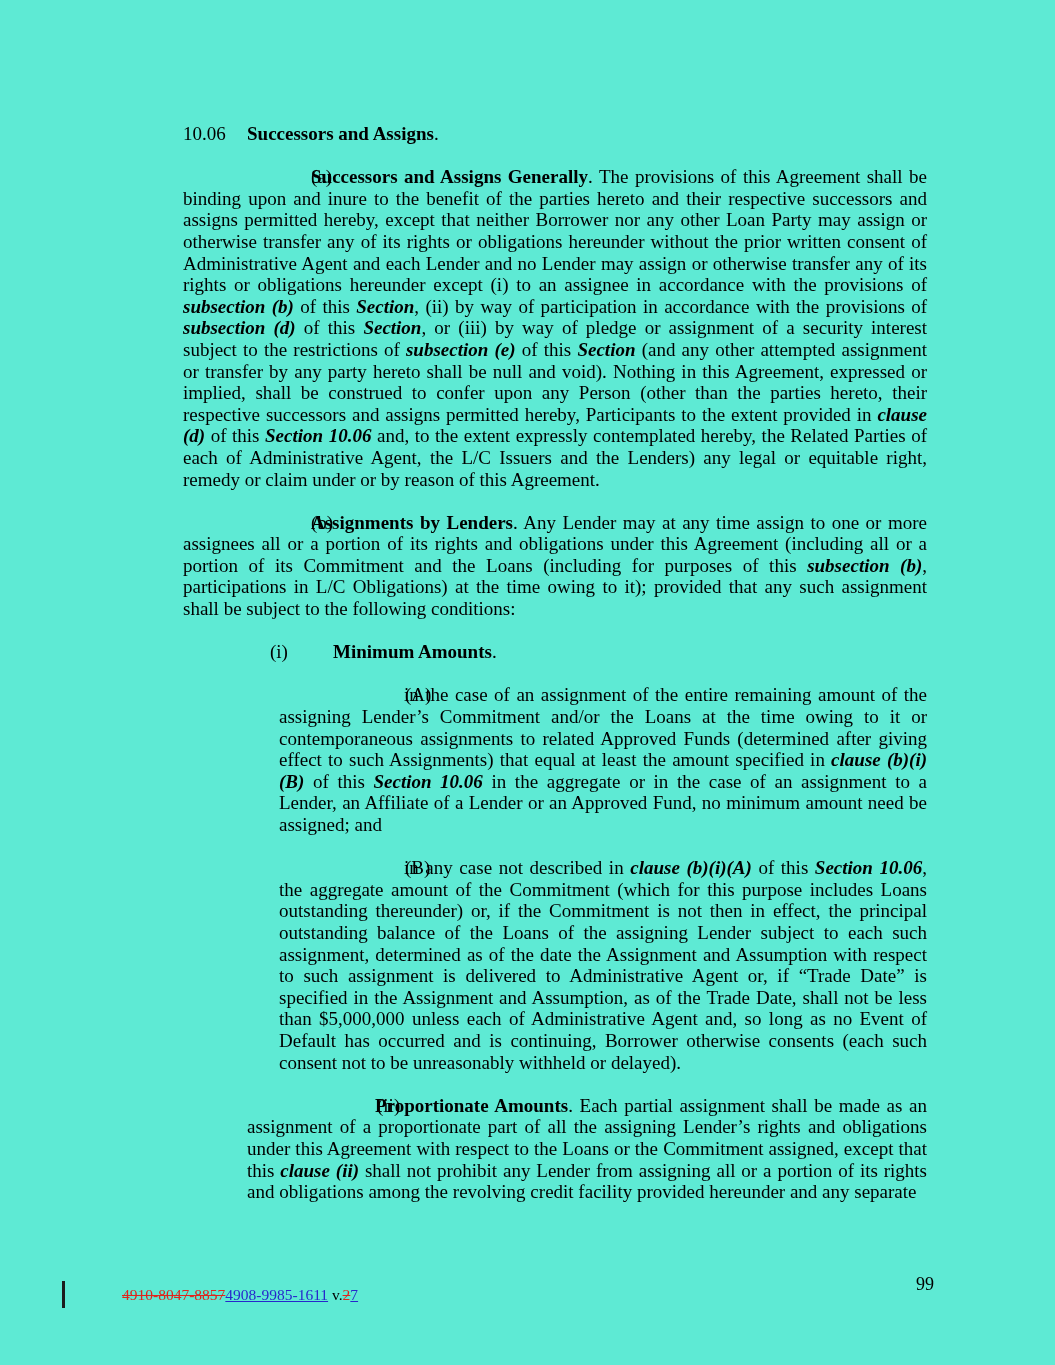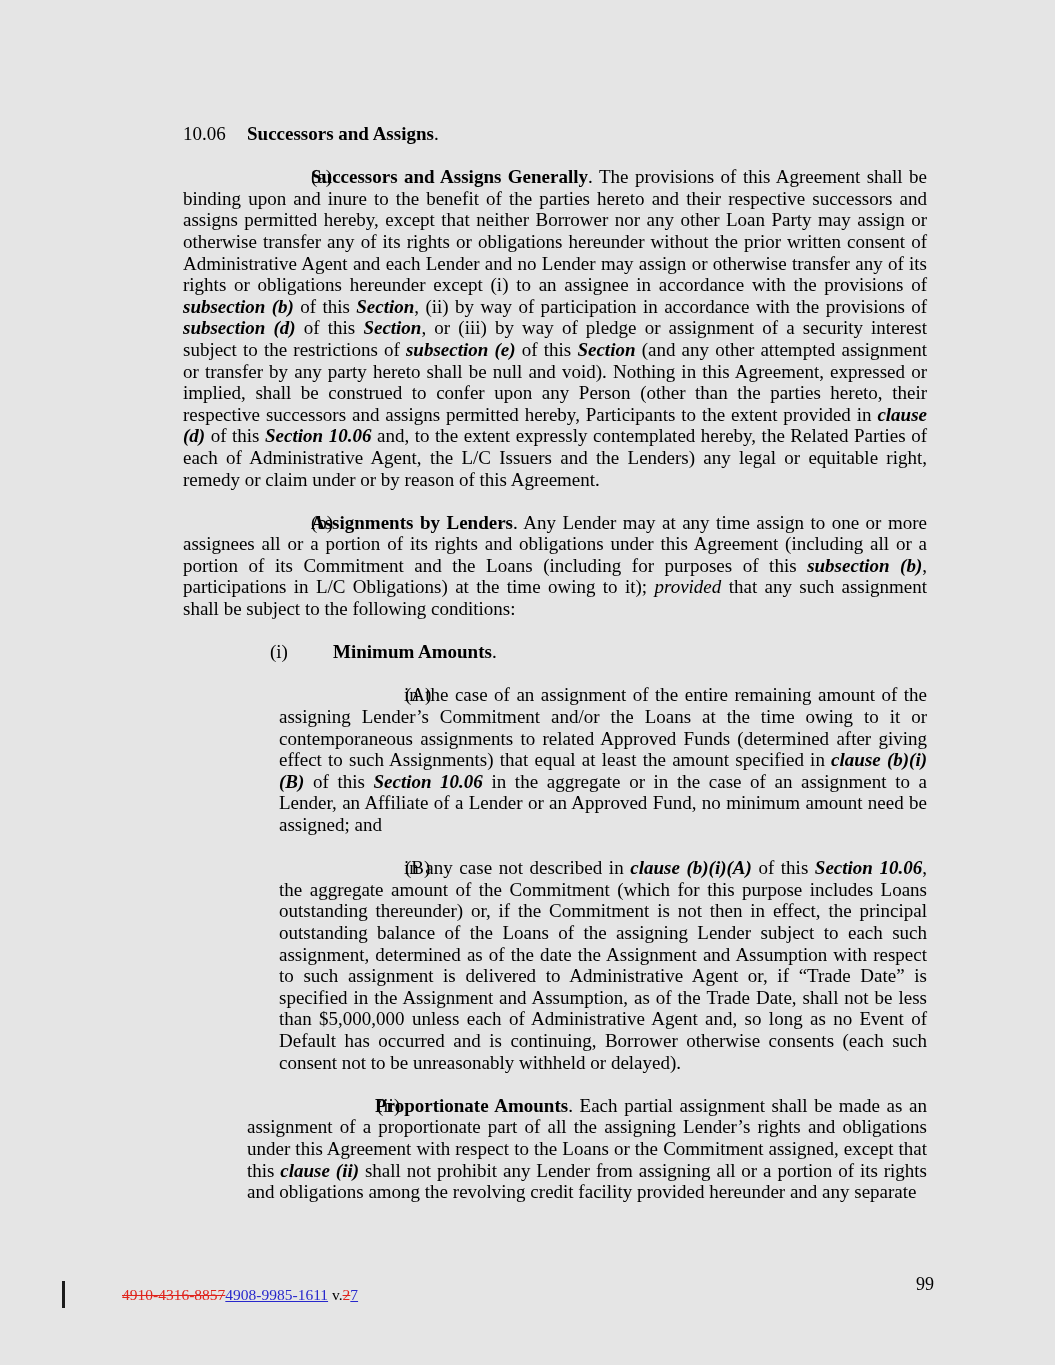--- a/index.html
+++ b/index.html
@@ -6,38 +6,38 @@
   html, body { background: #ffffff; }
   body {
     width: 1055px; height: 1365px;
     position: relative;
     font-family: "Liberation Serif", "DejaVu Serif", serif;
     color: #000000;
     overflow: hidden;
   }
   .page {
     position: absolute; inset: 0;
-    background: #e5e5e5;
+    background: #5eead4;
   }
   .content {
     position: absolute;
     left: 183px; top: 123px;
     width: 744px;
     font-size: 19px;
     line-height: 21.6px;
   }
   .para {
     text-align: justify;
     margin-bottom: 21.6px;
   }
   .para:last-child { margin-bottom: 0; }
   .seg-label { display: inline-block; font-weight: normal; }
   .seg-bold { font-weight: bold; }
   .seg-bolditalic { font-weight: bold; font-style: italic; }
-  .seg-italic { font-style: italic; }
+  .seg-italic { }
   .seg-normal { font-weight: normal; font-style: normal; }
 
   
   .p-heading .seg-label { width: 64px; }
   .p-level1 { text-indent: 64px; }
   .p-level1 .seg-label { width: 64px; }
   .p-level2-heading { margin-left: 87px; }
   .p-level2-heading .seg-label { width: 63px; }
   .p-level3 { margin-left: 96px; text-indent: 63px; }
   .p-level3 .seg-label { width: 62px; }
@@ -82,17 +82,17 @@
 
     <p class="para p-level3"><span class="seg-label">(A)</span><span class="seg-normal">in the case of an assignment of the entire remaining amount of the assigning Lender’s Commitment and/or the Loans at the time owing to it or contemporaneous assignments to related Approved Funds (determined after giving effect to such Assignments) that equal at least the amount specified in </span><span class="seg-bolditalic">clause (b)(i)(B)</span><span class="seg-normal"> of this </span><span class="seg-bolditalic">Section 10.06</span><span class="seg-normal"> in the aggregate or in the case of an assignment to a Lender, an Affiliate of a Lender or an Approved Fund, no minimum amount need be assigned; and</span></p>
 
     <p class="para p-level3"><span class="seg-label">(B)</span><span class="seg-normal">in any case not described in </span><span class="seg-bolditalic">clause (b)(i)(A)</span><span class="seg-normal"> of this </span><span class="seg-bolditalic">Section 10.06</span><span class="seg-normal">, the aggregate amount of the Commitment (which for this purpose includes Loans outstanding thereunder) or, if the Commitment is not then in effect, the principal outstanding balance of the Loans of the assigning Lender subject to each such assignment, determined as of the date the Assignment and Assumption with respect to such assignment is delivered to Administrative Agent or, if “Trade Date” is specified in the Assignment and Assumption, as of the Trade Date, shall not be less than $5,000,000 unless each of Administrative Agent and, so long as no Event of Default has occurred and is continuing, Borrower otherwise consents (each such consent not to be unreasonably withheld or delayed).</span></p>
 
     <p class="para p-level2"><span class="seg-label">(ii)</span><span class="seg-bold">Proportionate Amounts</span><span class="seg-normal">. Each partial assignment shall be made as an assignment of a proportionate part of all the assigning Lender’s rights and obligations under this Agreement with respect to the Loans or the Commitment assigned, except that this </span><span class="seg-bolditalic">clause (ii)</span><span class="seg-normal"> shall not prohibit any Lender from assigning all or a portion of its rights and obligations among the revolving credit facility provided hereunder and any separate</span></p>
   </div>
 
   <div class="change-bar"></div>
 
-  <div class="footer-ids"><span class="redline-del">4910-4316-8857</span><span class="redline-ins">4908-9985-1611</span><span class="plain"> v.</span><span class="redline-del">2</span><span class="redline-ins">7</span></div>
+  <div class="footer-ids"><span class="redline-del">4910-8047-8857</span><span class="redline-ins">4908-9985-1611</span><span class="plain"> v.</span><span class="redline-del">2</span><span class="redline-ins">7</span></div>
 
   <div class="page-number">99</div>
 
 </div>
 
 </body></html>

